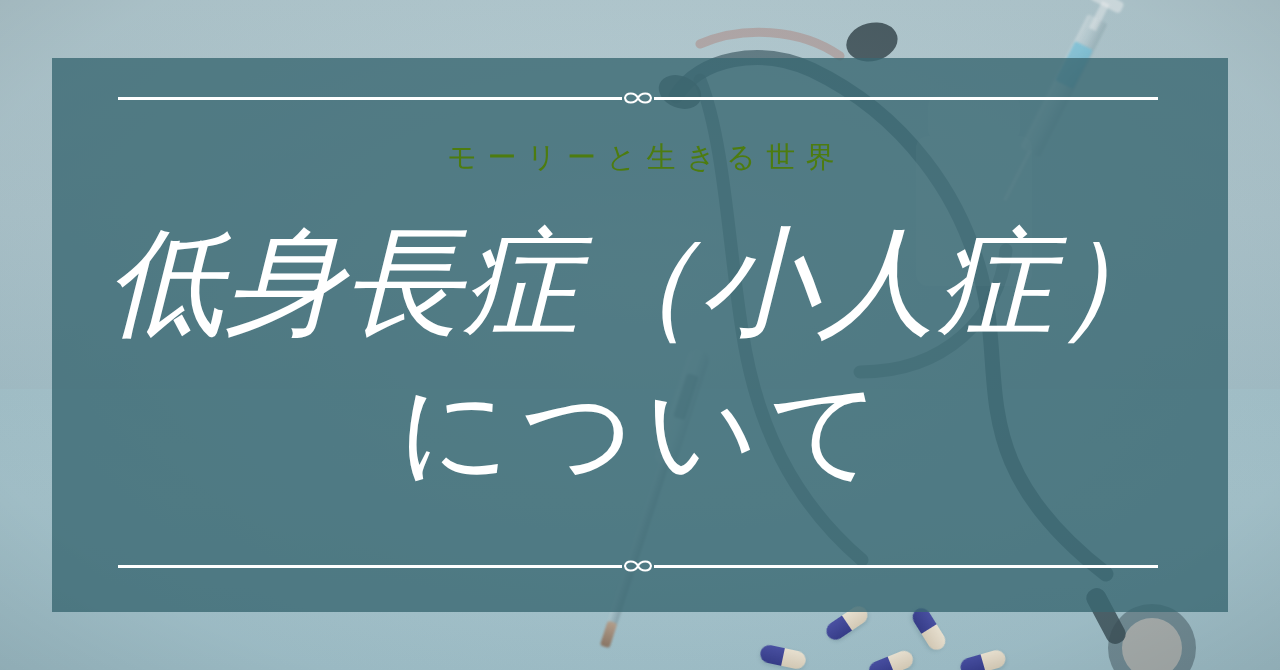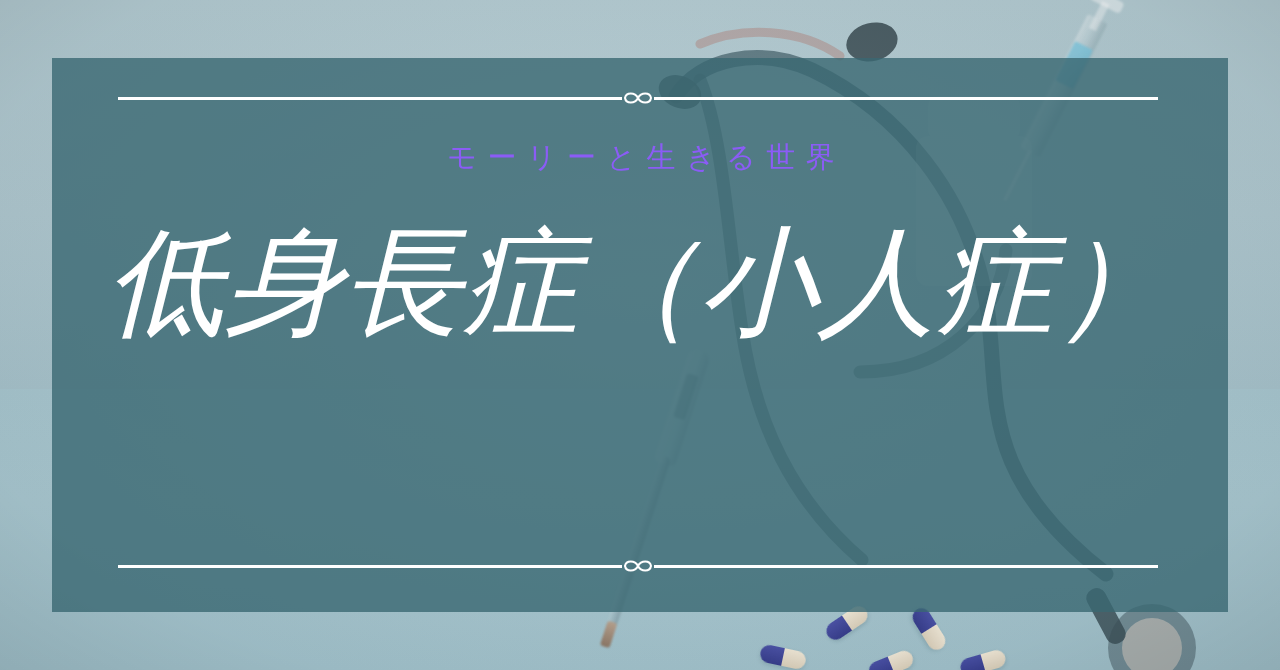--- a/index.html
+++ b/index.html
@@ -148,21 +148,21 @@
     display: block;
   }
   .rule-top { top: 96px; }
   .rule-bottom { top: 564px; }
 
   
   .subtitle {
     position: absolute;
     left: 2px; right: 0; top: 142px;
     text-align: center;
-    color: #8b5cf6;
+    color: #4d7c0f;
     font-size: 29px;
     line-height: 1.1;
     letter-spacing: .36em;
     text-indent: .36em;
     font-weight: 400;
   }
   .title {
     position: absolute;
     left: 0; right: 0; top: 206px;
     text-align: center;
@@ -263,20 +263,21 @@
         <path d="M17 10 C 20 4, 29 4, 30 10 C 29 16, 20 16, 17 10 Z"></path>
       </g>
     </svg>
     <span class="bar"></span>
   </div>
 
   <div class="subtitle">モーリーと生きる世界</div>
 
   <div class="title">
     <span class="line1">低身長症（小人症）</span>
+    <span class="line2">について</span>
   </div>
 
   <div class="rule rule-bottom">
     <span class="bar"></span>
     <svg class="orn" viewBox="0 0 34 20">
       <g fill="none" stroke="#ffffff" stroke-width="2">
         <path d="M17 10 C 14 4, 5 4, 4 10 C 5 16, 14 16, 17 10 Z"></path>
         <path d="M17 10 C 20 4, 29 4, 30 10 C 29 16, 20 16, 17 10 Z"></path>
       </g>
     </svg>

